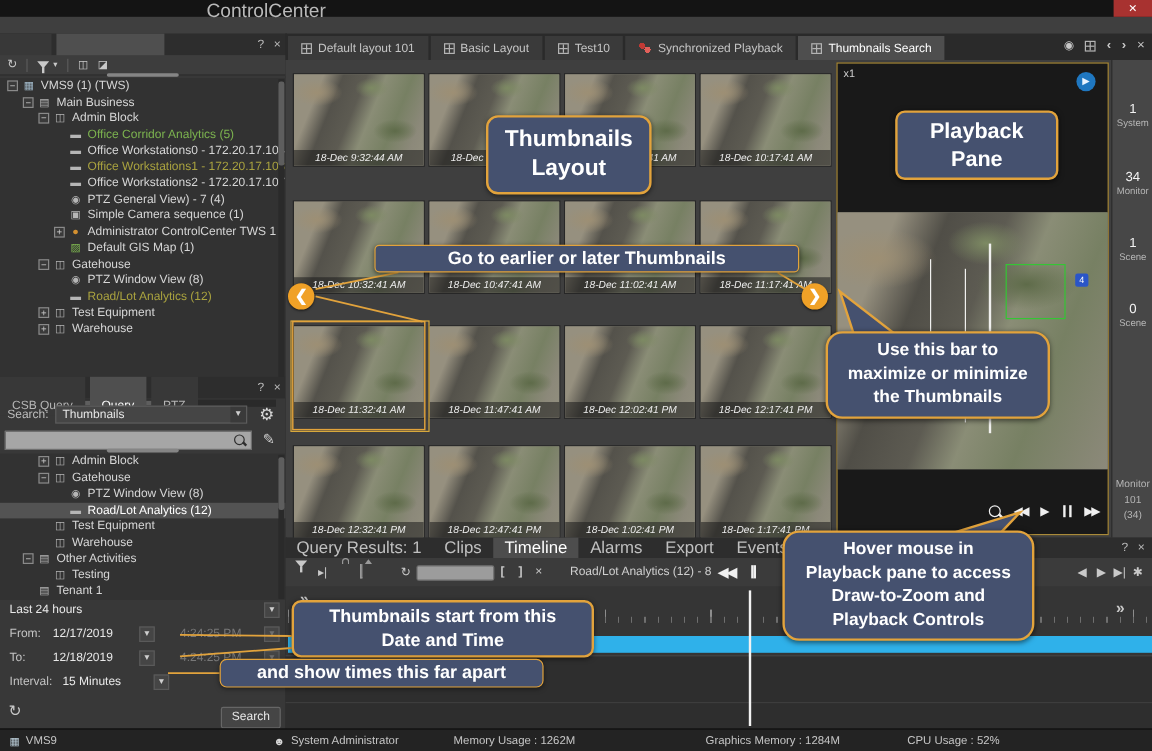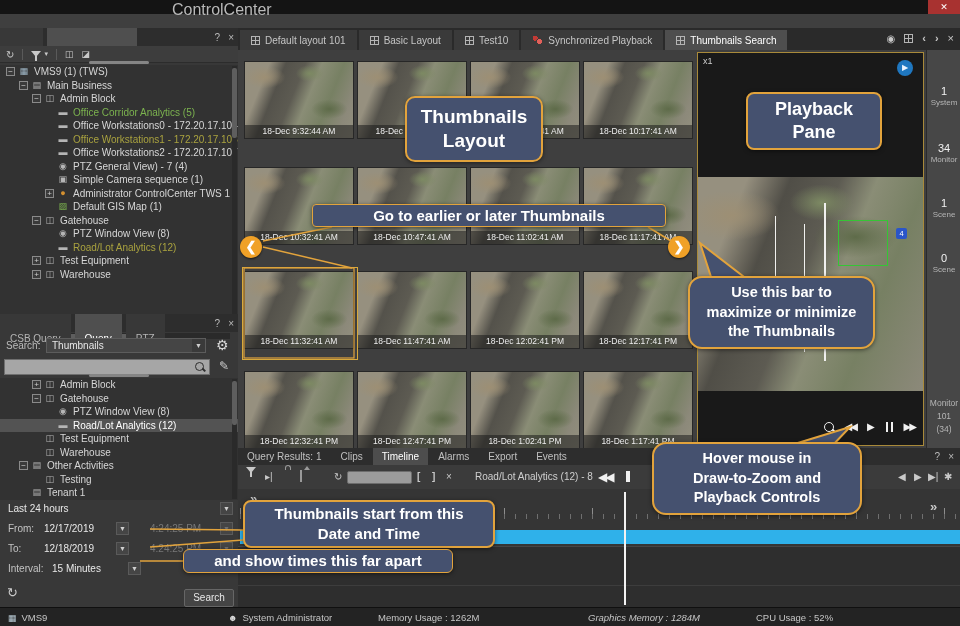--- a/index.html
+++ b/index.html
@@ -78,21 +78,21 @@
 
   
   .content{position:absolute;left:238px;top:50px;width:688px;height:398px;background:#3f3f3f;}
   .thumb{position:absolute;width:108px;height:76px;background-color:#8e8b7d;background-image:
     radial-gradient(ellipse 26px 14px at 78% 62%,#5e6b49 0%,rgba(94,107,73,0) 70%),
     radial-gradient(ellipse 30px 16px at 18% 20%,#9d8f74 0%,rgba(157,143,116,0) 70%),
     radial-gradient(ellipse 20px 12px at 60% 15%,#7d8a63 0%,rgba(125,138,99,0) 70%),
     linear-gradient(112deg,#96907f 0%,#96907f 18%,#54524b 30%,#5d5b52 44%,#8a8d76 56%,#778063 72%,#8c897a 88%,#93907f 100%);
     box-shadow:0 0 0 1px #272727;}
   .thumb .ts{position:absolute;left:0;right:0;bottom:0;height:13px;line-height:13px;text-align:center;
-    font-size:8.5px;color:#ededed;background:rgba(28,28,28,.55);}
+    font-size:8.5px;color:#ededed;background:rgba(28,28,28,.55);font-style:italic;}
   .selbox{position:absolute;left:4px;top:217px;width:114px;height:91px;border:1px solid #d8a93c;pointer-events:none;}
   .navarrow{position:absolute;width:22px;height:22px;border-radius:50%;background:#f0a127;color:#fff;font-weight:bold;
     font-size:13px;line-height:21px;text-align:center;box-shadow:0 1px 2px rgba(0,0,0,.6);z-index:6;}
 
   .playback{position:absolute;left:459px;top:2px;width:227px;height:394px;background:#191919;
     border:1px solid #a98a3a;box-sizing:border-box;}
   .pb-scale{position:absolute;left:5px;top:3px;color:#cfcfcf;font-size:9px;}
   .pb-play{position:absolute;right:10px;top:7px;width:16px;height:16px;border-radius:50%;background:#1f77c0;
     color:#eaf4ff;font-size:8px;line-height:16px;text-align:center;}
   .video{position:absolute;left:0px;top:124px;width:225px;height:214px;background-color:#8e8b7d;background-image:
@@ -111,21 +111,21 @@
   .dbl{letter-spacing:-2px;}
 
   
   .strip{position:absolute;left:926px;top:50px;width:34px;height:398px;background:#474747;border-left:1px solid #2b2b2b;box-sizing:border-box;}
   .cnt-val{position:absolute;width:34px;text-align:center;color:#f2f2f2;font-size:11px;}
   .cnt-lab{position:absolute;width:34px;text-align:center;color:#b5b5b5;font-size:8px;}
 
   
   .bpanel{position:absolute;left:238px;top:448px;width:722px;height:159px;background:#333;}
   .btabs{position:absolute;left:0;top:0;width:722px;height:17px;background:#2d2d2d;display:flex;}
-  .btab{padding:0 9px;line-height:17px;font-size:10px;color:#c0c0c0;margin-right:1px;}
+  .btab{padding:0 9px;line-height:17px;font-size:14px;color:#c0c0c0;margin-right:1px;}
   .btab.active{background:#4d4d4d;color:#fff;}
   .btab-icons{position:absolute;right:6px;top:0;height:17px;display:flex;gap:8px;align-items:center;color:#bbb;font-size:10px;}
   .btoolbar{position:absolute;left:0;top:17px;width:722px;height:24px;background:#3b3b3b;border-bottom:1px solid #2a2a2a;}
   .bt{position:absolute;top:6px;color:#c9c9c9;font-size:10px;}
   .ic-funnel{width:0;height:0;border-left:5px solid transparent;border-right:5px solid transparent;border-top:6px solid #c9c9c9;position:relative;}
   .ic-funnel::after{content:'';position:absolute;left:-1px;top:-1px;width:2px;height:5px;background:#c9c9c9;}
   .ic-lock{position:relative;width:8px;height:6px;background:#9a9a9a;border-radius:1px;margin-top:5px;}
   .ic-lock::before{content:'';position:absolute;top:-4px;left:1px;width:4px;height:4px;border:1.5px solid #9a9a9a;border-bottom:none;border-radius:3px 3px 0 0;}
   .ic-export{width:9px;height:8px;box-sizing:border-box;border:1px solid #9a9a9a;border-top:none;position:relative;margin-top:3px;}
   .ic-export::before{content:'';position:absolute;left:2.5px;top:-4px;width:0;height:0;border-left:3px solid transparent;border-right:3px solid transparent;border-bottom:4px solid #9a9a9a;}
@@ -563,21 +563,21 @@
         <span class="sticon">▦</span>
         <span>VMS9</span>
       </div>
       <div class="stitem" style="left: 228px;">
         <span class="sticon" style="color: rgb(216, 216, 216);">☻</span>
         <span>System Administrator</span>
       </div>
       <div class="stitem" style="left: 378px;">
         <span>Memory Usage : 1262M</span>
       </div>
-      <div class="stitem" style="left: 588px; font-style: italic;">
+      <div class="stitem" style="left: 588px;">
         <span>Graphics Memory : 1284M</span>
       </div>
       <div class="stitem" style="left: 756px;">
         <span>CPU Usage : 52%</span>
       </div>
     </div>
 
   <svg id="overlay" viewBox="0 0 960 626">
     <g stroke="#E2A33C" stroke-width="1.5" fill="none">
       <line x1="332" y1="227" x2="263" y2="241"></line>
@@ -605,20 +605,21 @@
       <div class="co-line">Playback</div>
       <div class="co-line">Pane</div>
     </div>
   <div class="callout" id="co-usebar">
       <div class="co-line">Use this bar to</div>
       <div class="co-line">maximize or minimize</div>
       <div class="co-line">the Thumbnails</div>
     </div>
   <div class="callout" id="co-hover">
       <div class="co-line">Hover mouse in</div>
+      <div class="co-line">Playback pane to access</div>
       <div class="co-line">Draw-to-Zoom and</div>
       <div class="co-line">Playback Controls</div>
     </div>
   <div class="callout" id="co-start">
       <div class="co-line">Thumbnails start from this</div>
       <div class="co-line">Date and Time</div>
     </div>
   <div class="callout" id="co-apart">
       <div class="co-line">and show times this far apart</div>
     </div>

